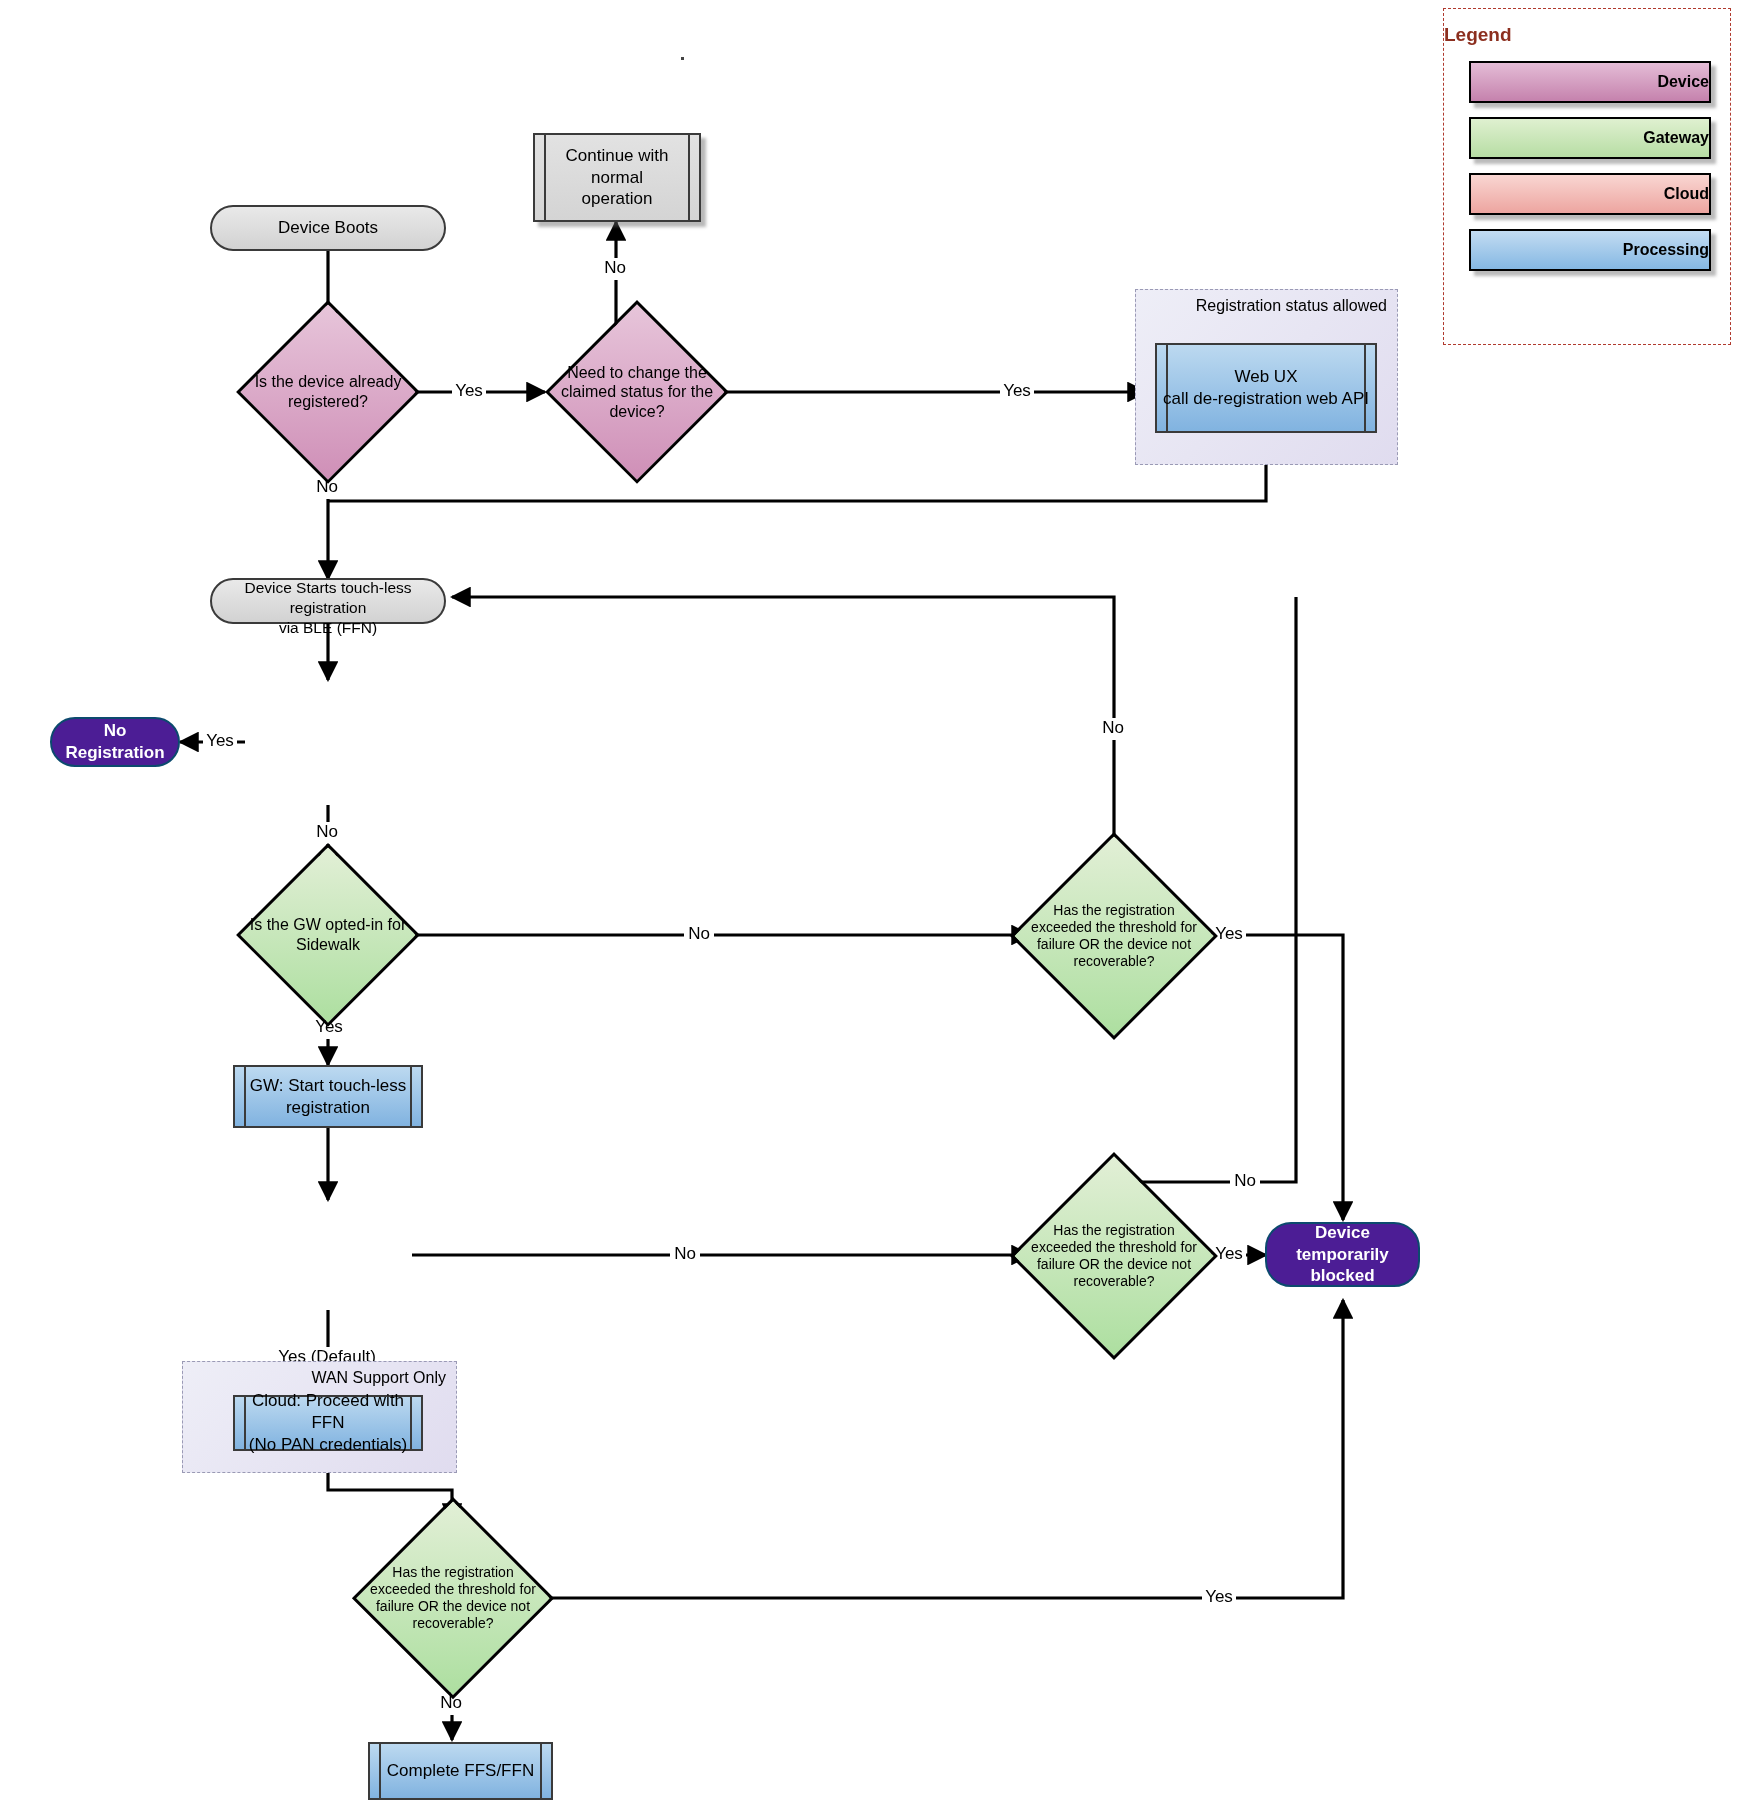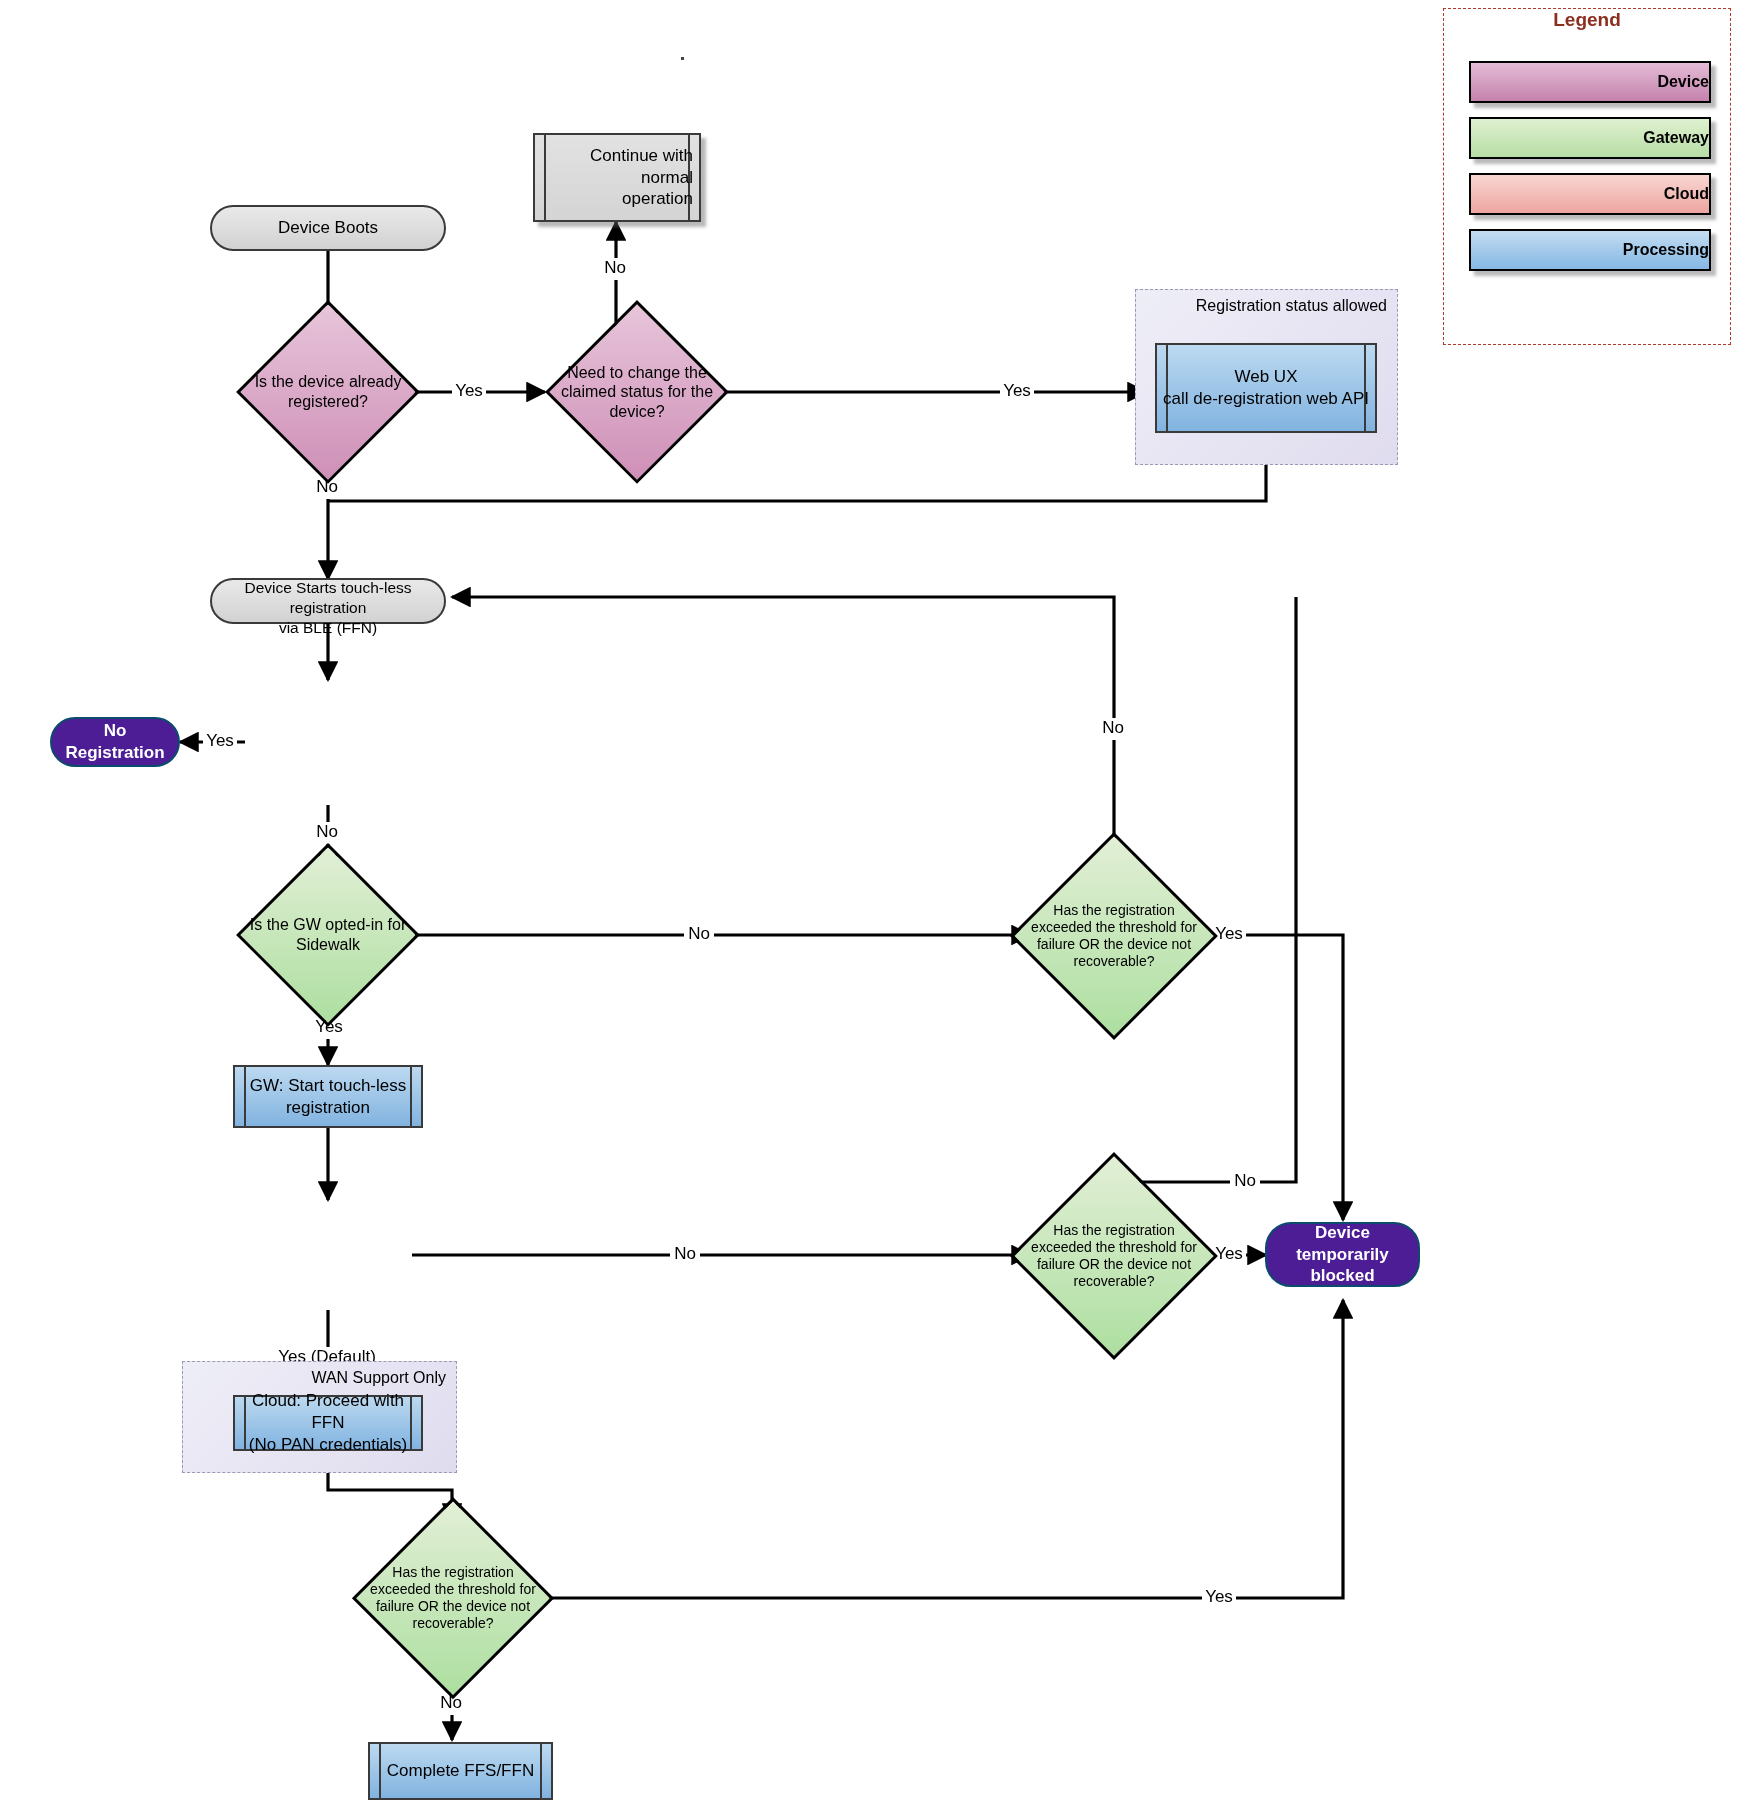--- a/index.html
+++ b/index.html
@@ -91,21 +91,20 @@
   }
   .subroutine::before { left: 9px; }
   .subroutine::after  { right: 9px; }
 
   .sub-grey  { background: linear-gradient(180deg, #e2e2e2 0%, #d4d4d4 100%); }
   .sub-blue  { background: linear-gradient(180deg, #bcd9f0 0%, #81b3e0 100%); }
 
   
   .shadow-box {
     box-shadow: 5px 5px 3px rgba(100,100,100,0.45);
-    text-align: right;
   }
 
   
   .diamond {
     position: absolute;
   }
   .diamond .dia-shape {
     position: absolute;
     left: 50%;
     top: 50%;
@@ -154,24 +153,24 @@
     position: absolute;
     left: 1443px;
     top: 8px;
     width: 288px;
     height: 337px;
     border: 1.8px dashed #b03a2e;
     background: #ffffff;
     box-sizing: border-box;
   }
   #legend-title {
-    text-align: center;
     color: #8c2f1f;
     font-weight: bold;
     font-size: 19px;
+    margin-top: 15px;
   }
   .legend-item {
     position: absolute;
     left: 25px;
     width: 242px;
     height: 42px;
     border: 2.5px solid #000000;
     box-sizing: border-box;
     display: flex;
     align-items: center;

